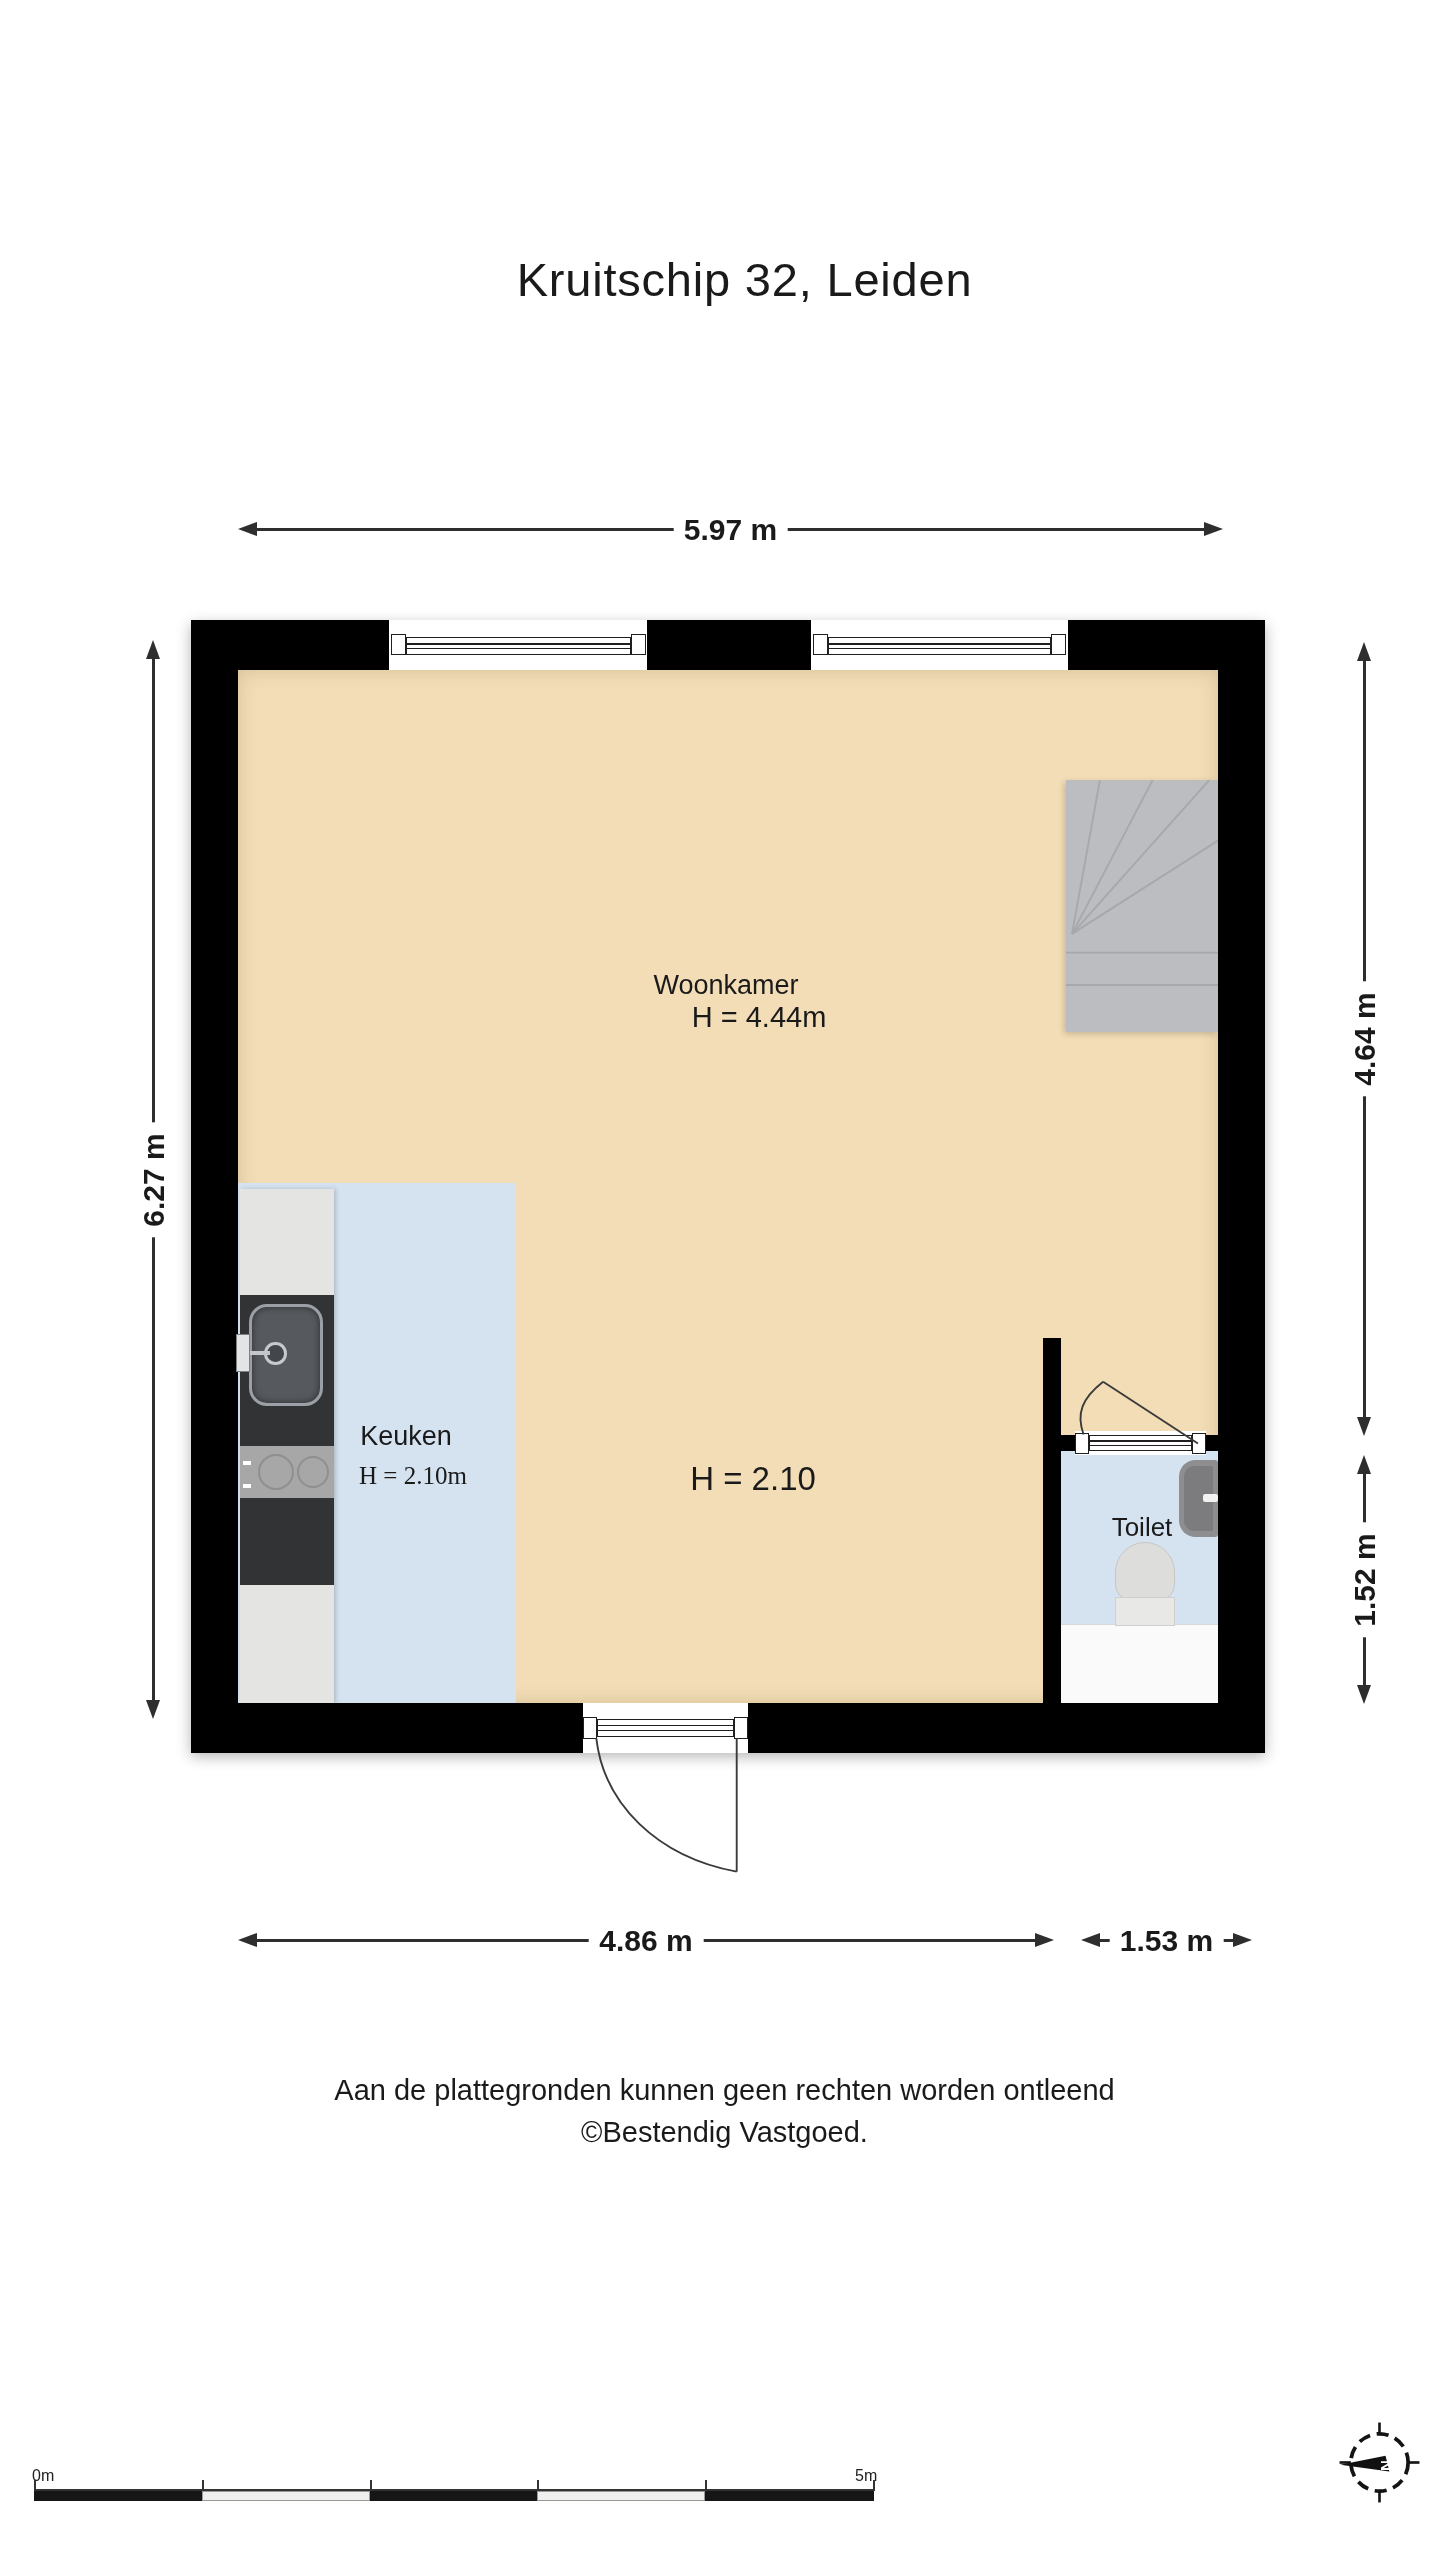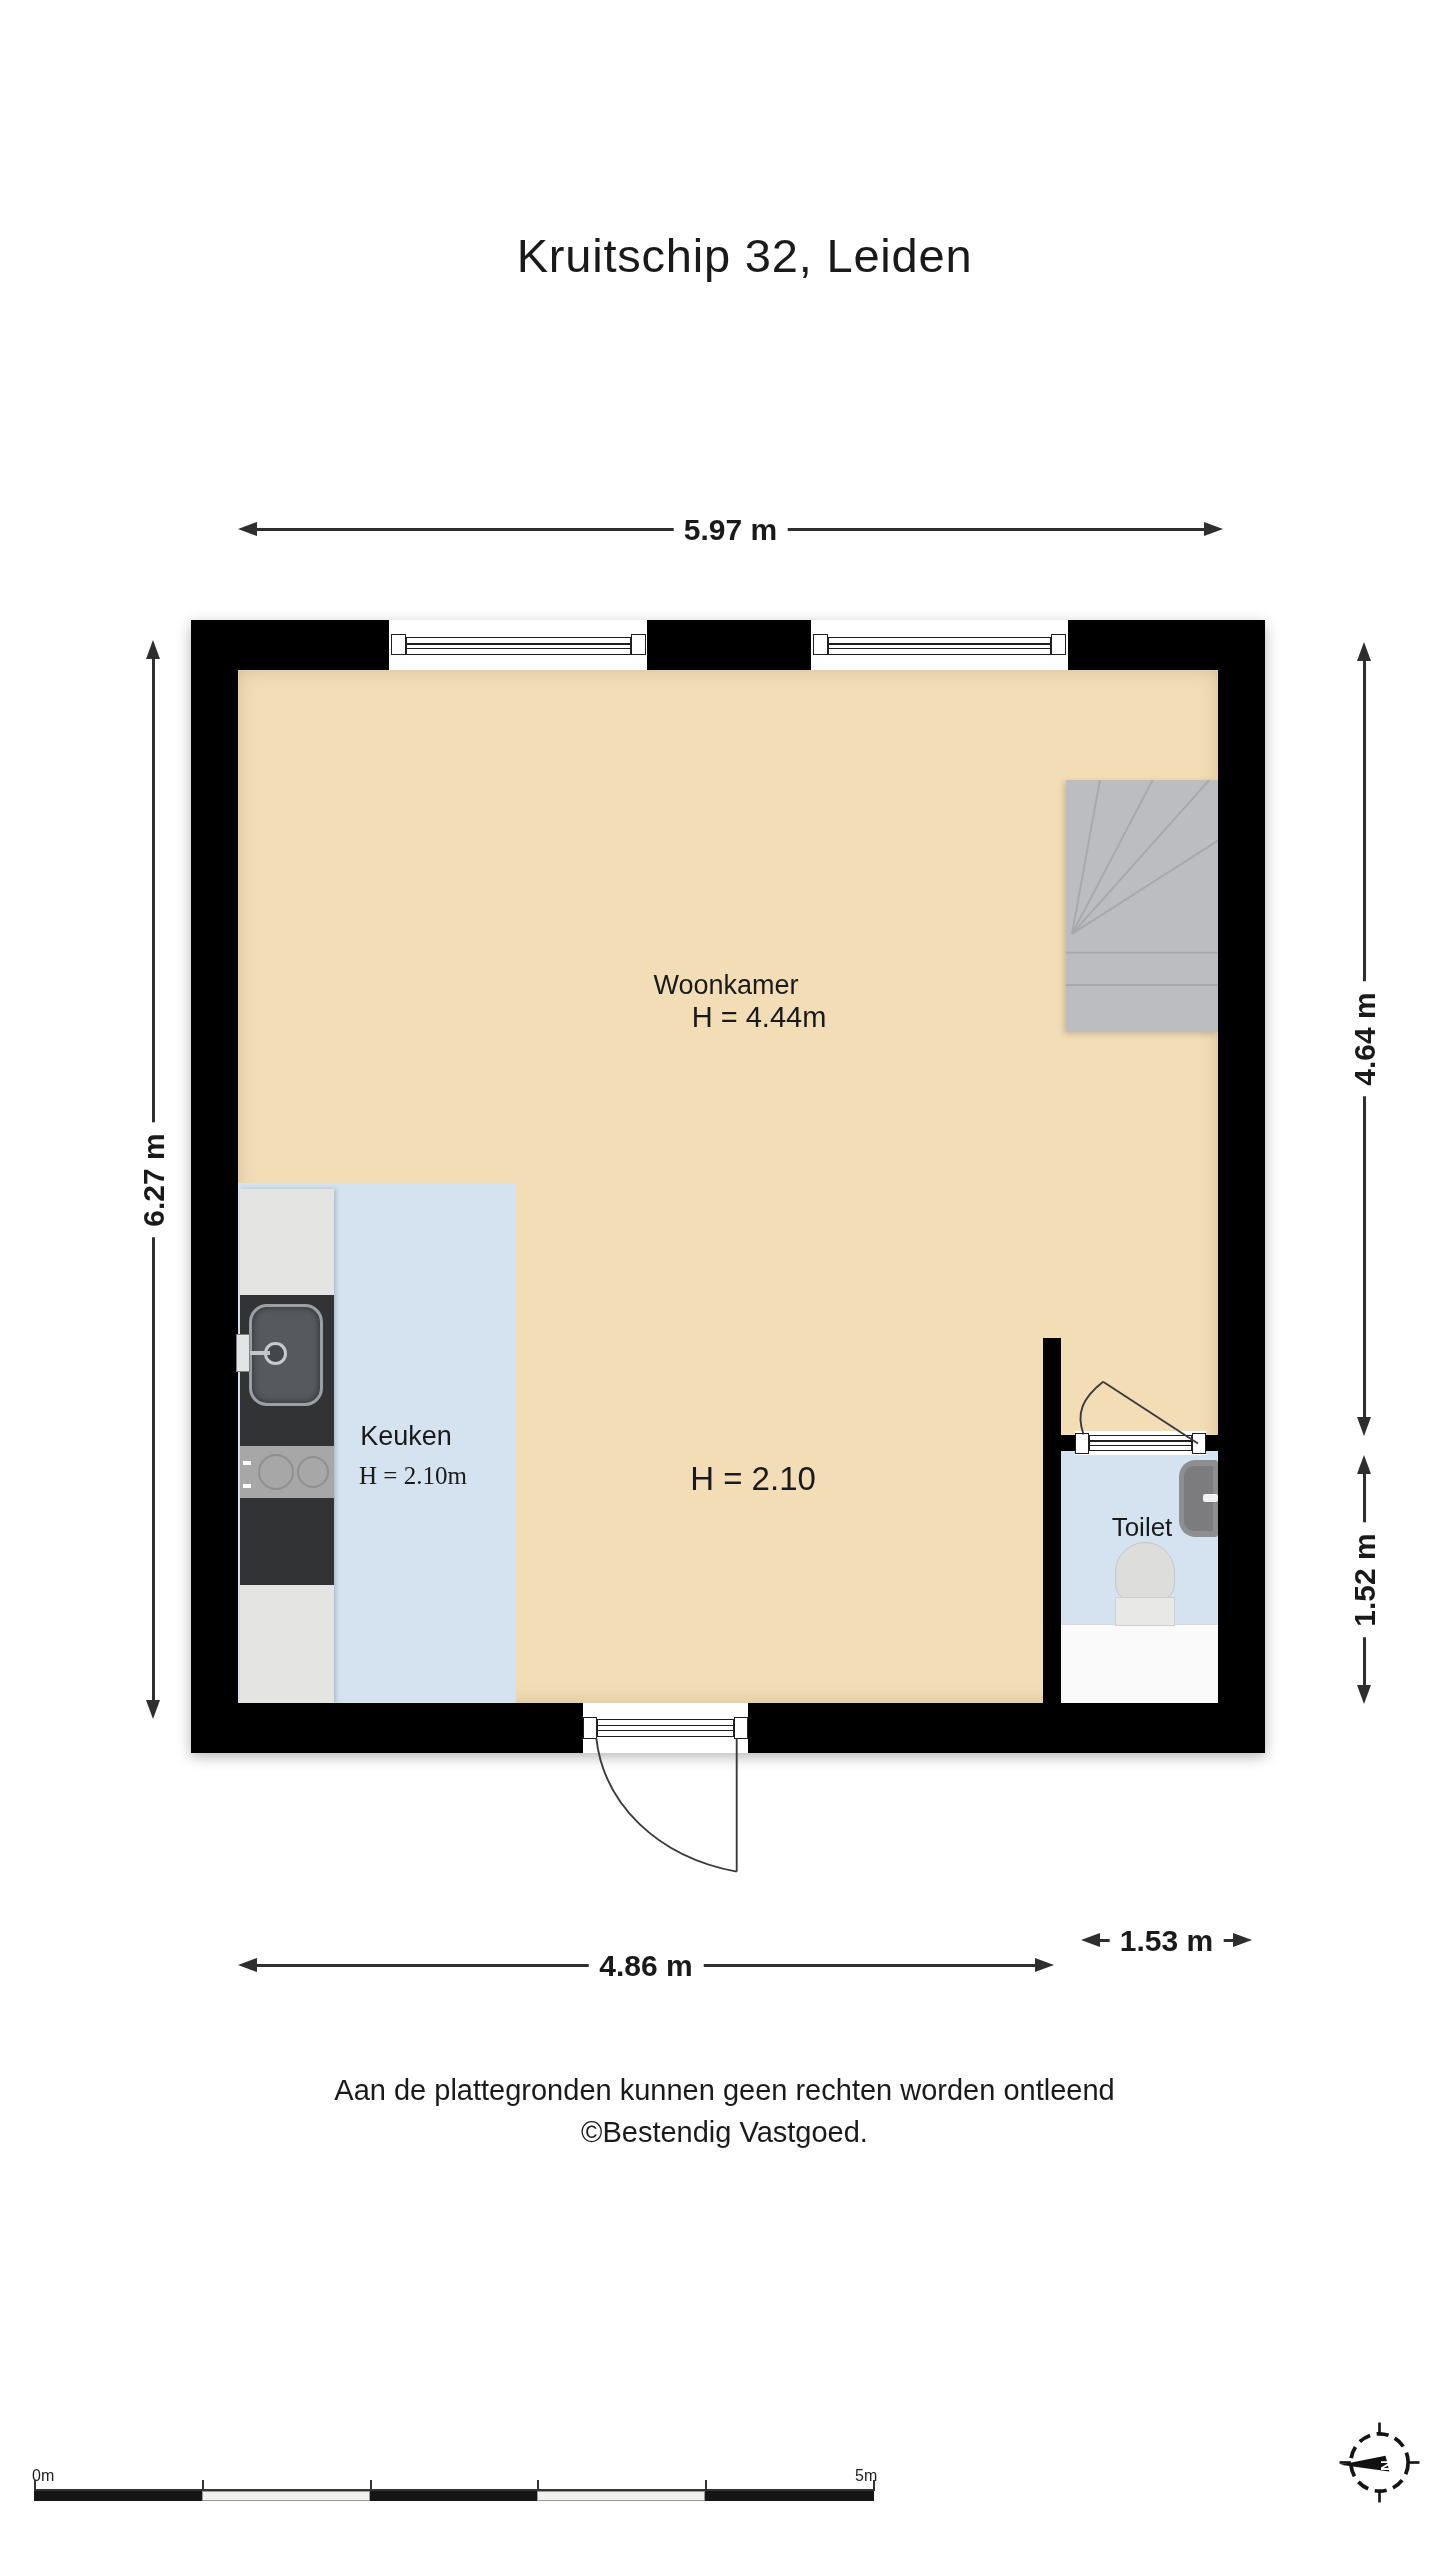--- a/index.html
+++ b/index.html
@@ -29,21 +29,21 @@
   .band i.l1{top:30%;} .band i.l2{top:60%;}
   .jamb{position:absolute;background:#fff;border:1.5px solid #1f1f1f;box-sizing:border-box;}
   .footer-line{position:absolute;left:0;right:0;text-align:center;font-size:29px;}
   .scale-lbl{position:absolute;font-size:16px;color:#222;}
   .tick{position:absolute;width:1.5px;height:10.6px;background:#333;}
   .seg{position:absolute;height:9.8px;box-sizing:border-box;}
 </style>
 </head>
 <body>
 
-<div class="title" style="top:228px;padding-left:40px;">Kruitschip 32, Leiden</div>
+<div class="title" style="top:252px;padding-left:40px;">Kruitschip 32, Leiden</div>
 
 <div class="dim dim-h" style="left:238px;top:518px;width:985px;height:22.6px;">
   <div class="shaft"></div>
   <div class="head head-a"></div>
   <div class="head head-b"></div>
   <div class="lbl">5.97 m</div>
 </div>
 
 <div class="abs" style="left:191px;top:620px;width:1074px;height:1133px;box-shadow:0 3.8px 13.6px rgba(0,0,0,.30);"></div>
 
@@ -170,21 +170,21 @@
   <div class="head head-b"></div>
   <div class="lbl">4.64 m</div>
 </div>
 <div class="dim dim-v" style="left:1353px;top:1455px;width:22.6px;height:249px;">
   <div class="shaft"></div>
   <div class="head head-a"></div>
   <div class="head head-b"></div>
   <div class="lbl">1.52 m</div>
 </div>
 
-<div class="dim dim-h" style="left:238px;top:1929px;width:816px;height:22.6px;margin-top:25px;">
+<div class="dim dim-h" style="left:238px;top:1929px;width:816px;height:22.6px;">
   <div class="shaft"></div>
   <div class="head head-a"></div>
   <div class="head head-b"></div>
   <div class="lbl">4.86 m</div>
 </div>
 <div class="dim dim-h" style="left:1081px;top:1929px;width:171px;height:22.6px;">
   <div class="shaft"></div>
   <div class="head head-a"></div>
   <div class="head head-b"></div>
   <div class="lbl">1.53 m</div>

